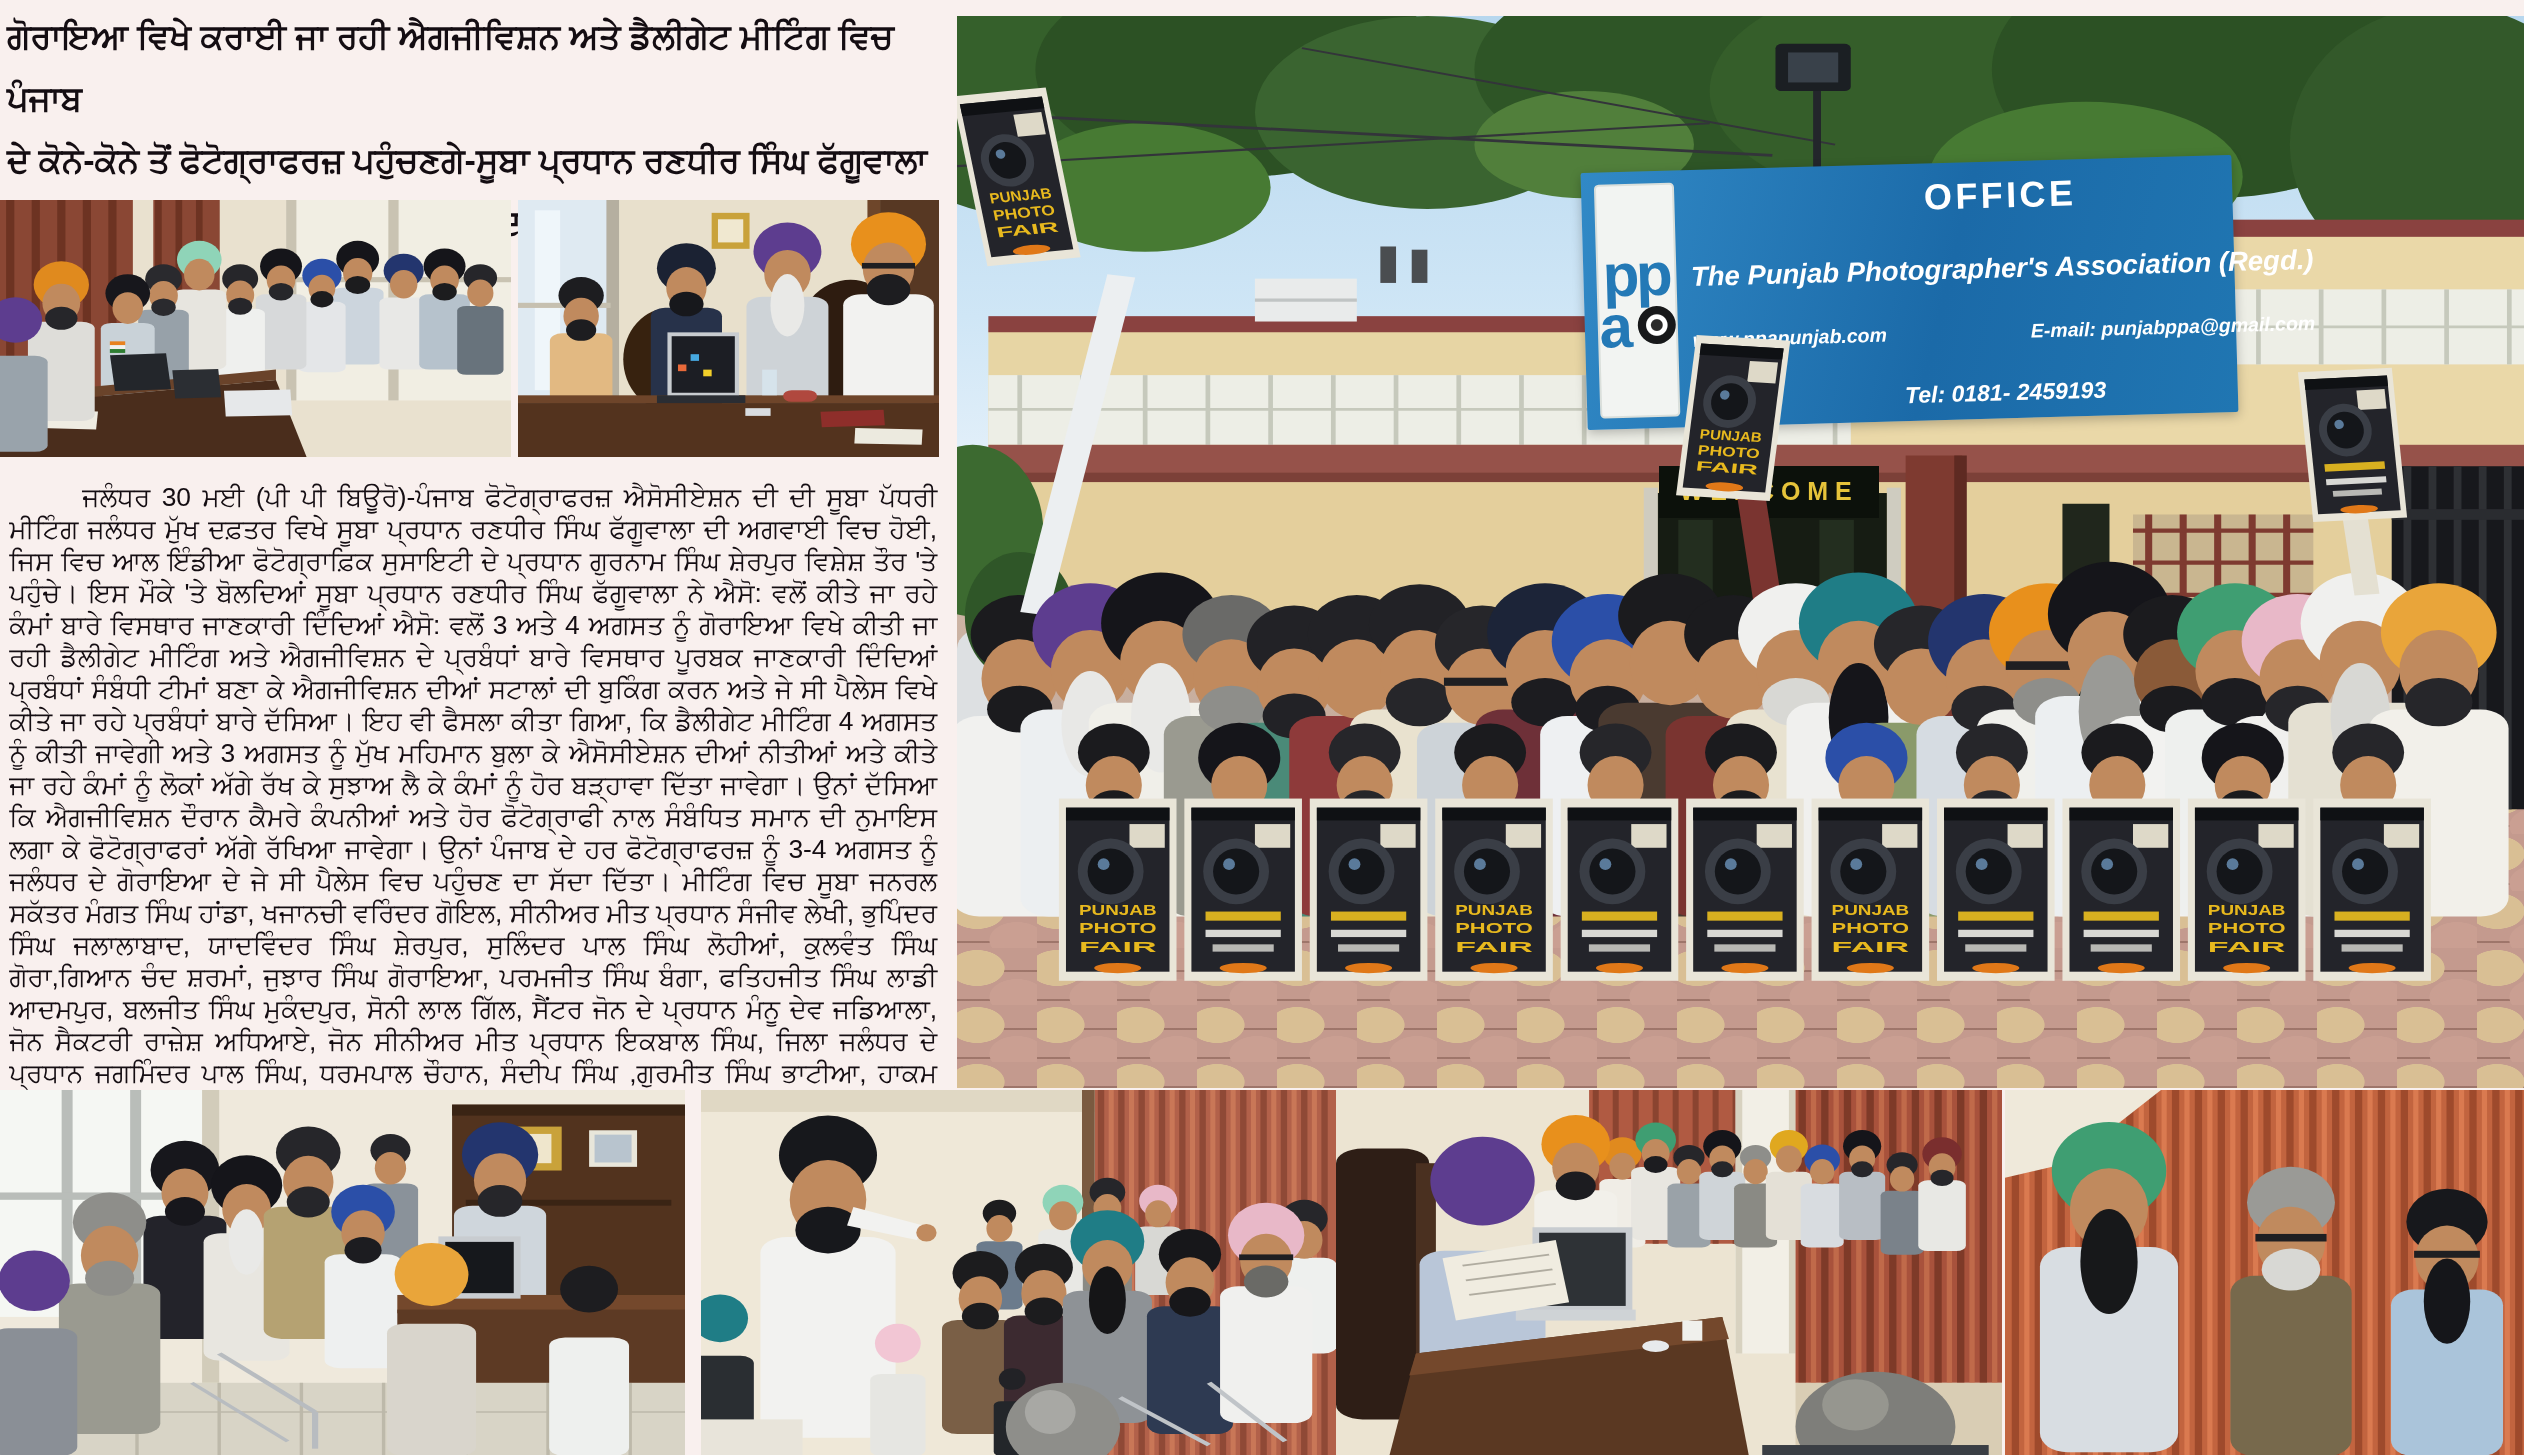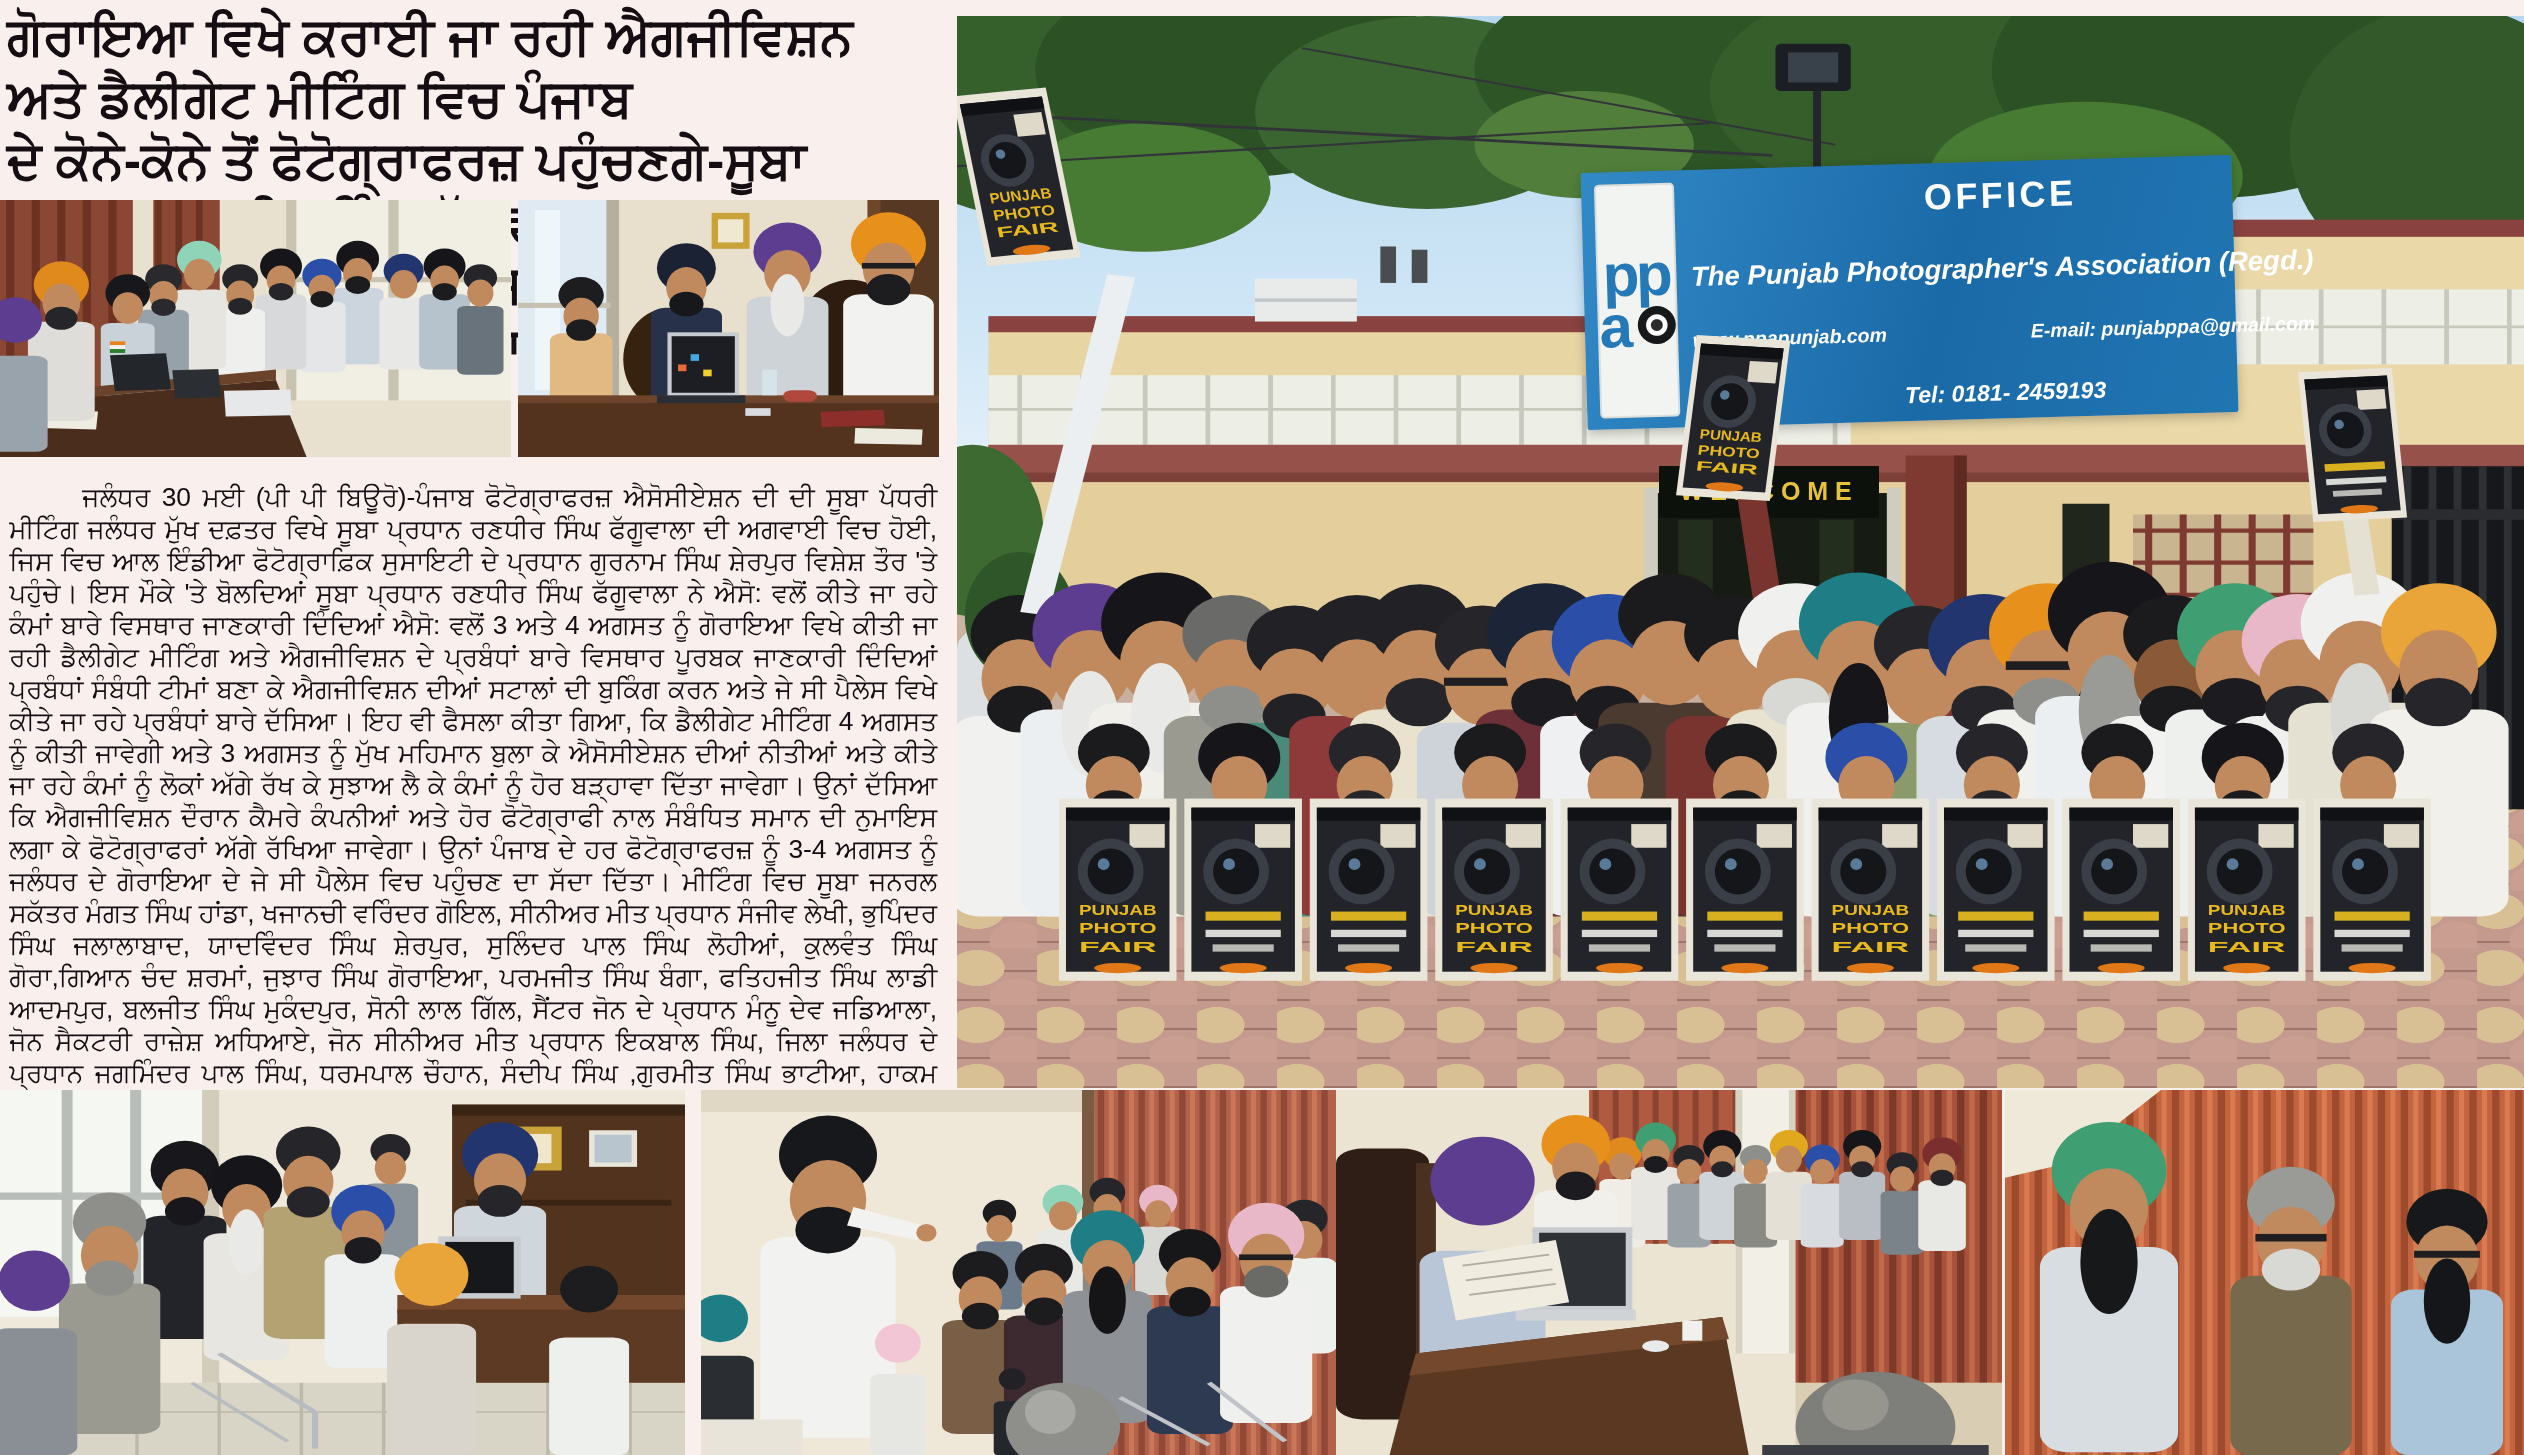--- a/index.html
+++ b/index.html
@@ -1,19 +1,19 @@
 <!DOCTYPE html>
 <html style="font-size:9.2px"><head>
 <meta charset="utf-8">
 <style>
   html,body{margin:0;padding:0;}
   .page{position:relative;width:2525px;height:1455px;background:#f9f0ee;
         font-family:"Liberation Sans","DejaVu Sans",sans-serif;color:#140d12;overflow:hidden;}
   .headline{position:absolute;left:6.9px;top:4.6px;width:932px;font-weight:700;
-            font-size:52px;line-height:62px;letter-spacing:0;}
+            font-size:34px;line-height:62px;letter-spacing:0;}
   .headline .h3{text-align:center;}
   .article{position:absolute;left:9.2px;top:481px;width:928px;font-size:26.4px;line-height:32px;
            text-align:justify;text-indent:73px;}
   .ph{position:absolute;overflow:hidden;background:#d8d4c8;}
   .scene{position:absolute;left:0;top:0;width:100%;height:100%;display:block;}
   #phA{left:0;top:200px;width:511px;height:257px;}
   #phB{left:518px;top:200px;width:421px;height:257px;}
   #phC{left:957px;top:16px;width:1568px;height:1072px;
        background:linear-gradient(#b7d7ee 0%,#cfe6f6 28%,#e6f1fa 44%,#eaf2f8 100%);}
   #phD{left:0;top:1090px;width:685px;height:366px;}

